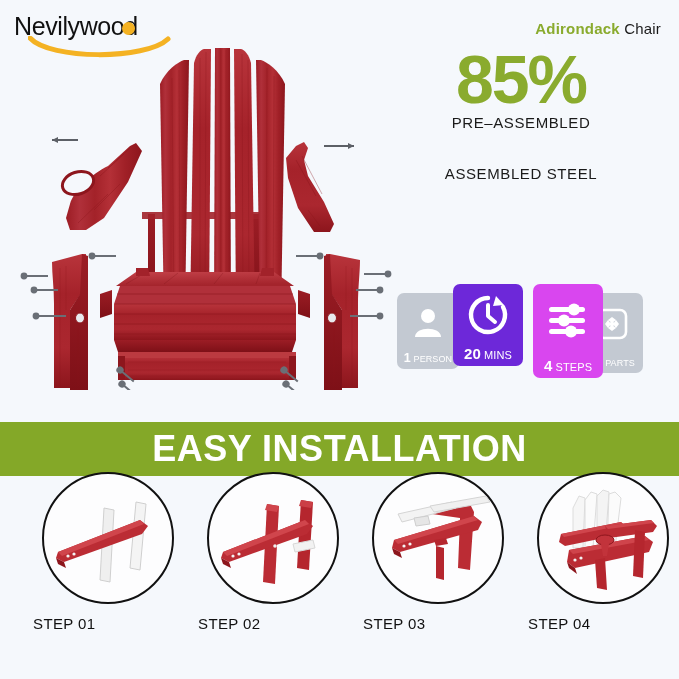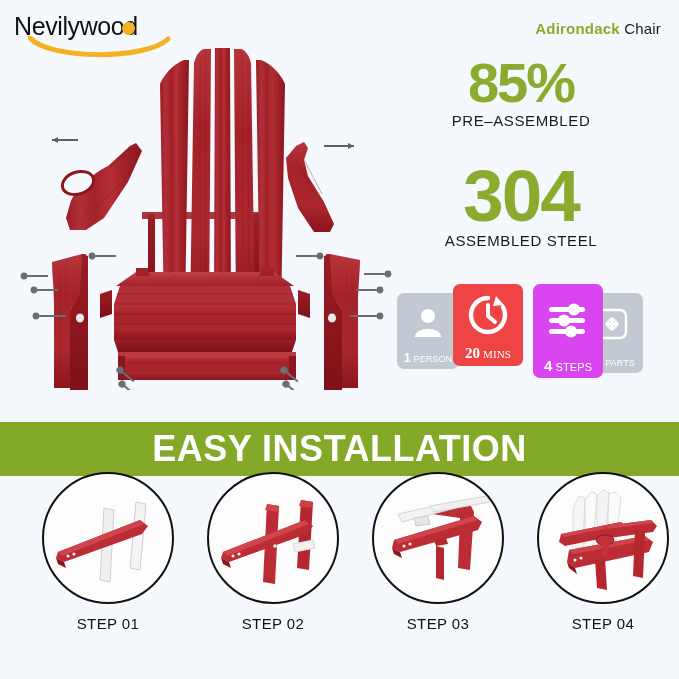--- a/index.html
+++ b/index.html
@@ -35,53 +35,53 @@
 
   .stat{position:absolute;text-align:center;width:300px;right:8px;}
   .stat-num{
     color:#8aab2e;font-weight:bold;line-height:.92;
     letter-spacing:-2px;
   }
   .stat-lbl{
     color:#1a1a1a;font-size:15px;letter-spacing:.6px;margin-top:3px;
   }
   #stat-pre{top:48px;}
-  #stat-pre .stat-num{font-size:56px;margin-top:9px;}
+  #stat-pre .stat-num{font-size:68px;}
   #stat-steel{top:162px;}
   #stat-steel .stat-num{font-size:73px;}
 
   
   .badges{position:absolute;left:397px;top:284px;width:250px;height:82px;}
   .badge{
     position:absolute;border-radius:7px;
     display:flex;flex-direction:column;align-items:center;justify-content:flex-end;
     color:#fff;box-sizing:border-box;padding-bottom:5px;
   }
   .badge .glyph{flex:1;display:flex;align-items:center;justify-content:center;width:100%;}
   .badge .cap{font-size:9px;letter-spacing:.1px;white-space:nowrap;line-height:1;}
   .badge .cap b{font-size:12.5px;font-weight:bold;}
   .b-person{left:0;top:9px;width:62px;height:76px;background:#c3c9d2;}
-  .b-mins  {left:56px;top:0;width:70px;height:82px;background:#ef4444;z-index:3;font-family:Liberation Serif, serif;}
+  .b-mins  {left:56px;top:0;width:70px;height:82px;background:#6d28d9;z-index:3;}
   .b-steps {left:136px;top:0;width:70px;height:94px;background:#d946ef;z-index:2;}
   .b-parts {left:184px;top:9px;width:62px;height:80px;background:#c3c9d2;}
   .b-mins .cap b, .b-steps .cap b{font-size:15px;}
   .b-mins .cap, .b-steps .cap{font-size:11px;}
 
   
   .banner{
     position:absolute;left:0;top:400px;width:679px;height:54px;
     background:#84a828;display:flex;align-items:center;justify-content:center;margin-top:22px;
   }
   .banner span{
     color:#fff;font-size:36px;font-weight:bold;letter-spacing:.5px;
   }
 
   
   .steps{position:absolute;left:0;top:472px;width:679px;height:190px;}
-  .step{position:absolute;width:150px;text-align:center;}
+  .step{position:absolute;width:150px;text-align:left;}
   .step .circle{
     width:128px;height:128px;border-radius:50%;
     border:2px solid #111;margin:0 auto;position:relative;overflow:hidden;
     background:#fdfdfe;
   }
   .step .lbl{margin-top:11px;font-size:15px;color:#111;letter-spacing:.4px;}
   #step-1{left:33px;}
   #step-2{left:198px;}
   #step-3{left:363px;}
   #step-4{left:528px;}
@@ -105,21 +105,20 @@
 
   <div class="head-title">
     <b>Adirondack</b> <span class="light">Chair</span>
   </div>
 
   <div class="stat" id="stat-pre">
     <div class="stat-num">85%</div>
     <div class="stat-lbl">PRE–ASSEMBLED</div>
   </div>
   <div class="stat" id="stat-steel">
-    <div class="stat-num">304</div>
     <div class="stat-lbl">ASSEMBLED STEEL</div>
   </div>
 
   <div class="badges">
 
     <div class="badge b-person">
       <div class="glyph">
         <svg width="30" height="32" viewBox="0 0 30 32">
           <circle cx="15" cy="10" r="7" fill="#fff"></circle>
           <path d="M2 31 C2 20, 28 20, 28 31 Z" fill="#fff"></path>

